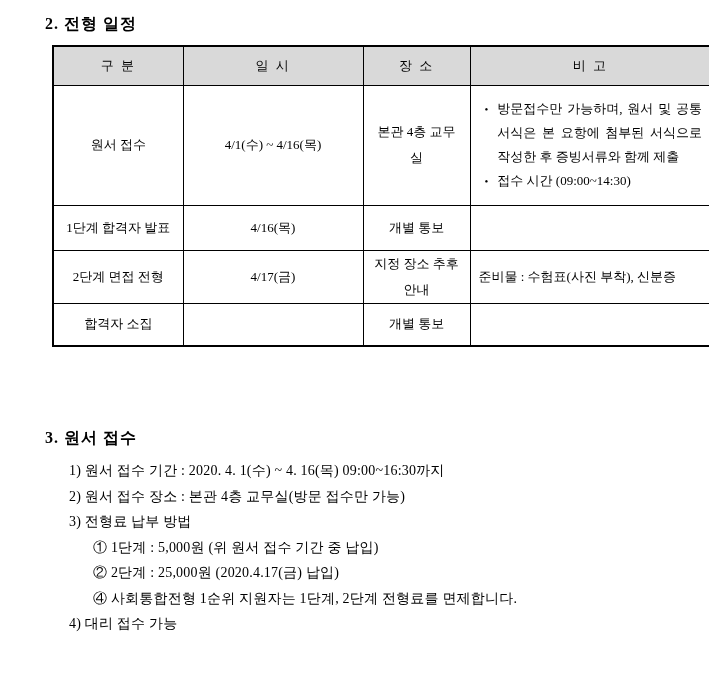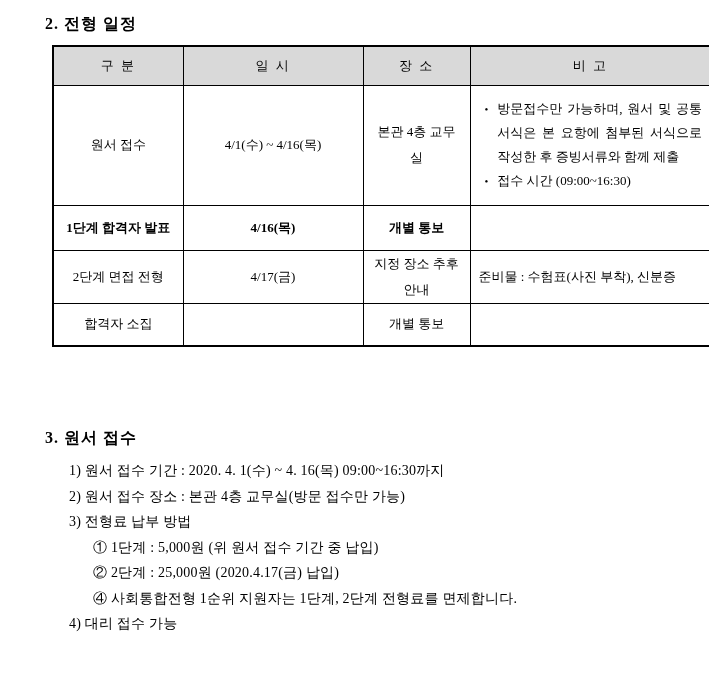--- a/index.html
+++ b/index.html
@@ -43,21 +43,21 @@
   .schedule-table th {
     background: #d9d9d9;
     font-weight: normal;
     height: 39px;
     text-align: center;
     letter-spacing: 2px;
   }
   td.c-center { text-align: center; }
   td.c-note  { text-align: left; padding: 6px 8px; }
   .row-1 td { height: 120px; }
-  .row-2 td { height: 45px; font-weight: bold; }
+  .row-2 td { height: 45px; }
   .row-3 td { height: 51px; }
   .row-4 td { height: 47px; }
   .row-5 td { height: 43px; }
   .place-wrap { line-height: 26px; padding: 0 10px; }
   .bullet-item {
     display: flex;
     align-items: flex-start;
     gap: 9px;
     line-height: 24px;
     text-align: justify;
@@ -115,21 +115,21 @@
         <td class="c-center">
           <div class="place-wrap">본관 4층 교무실</div>
         </td>
         <td class="c-note">
           <div class="bullet-item">
             <span class="bullet">•</span>
             <span>방문접수만 가능하며, 원서 및 공통 서식은 본 요항에 첨부된 서식으로 작성한 후 증빙서류와 함께 제출</span>
           </div>
           <div class="bullet-item">
             <span class="bullet">•</span>
-            <span>접수 시간 (09:00~16:30)</span>
+            <span>접수 시간 (09:00~14:30)</span>
           </div>
         </td>
       </tr>
       <tr class="row-2">
         <td class="c-center">1단계 합격자 발표</td>
         <td class="c-center">4/16(목)</td>
         <td class="c-center">개별 통보</td>
         <td class="c-note"></td>
       </tr>
       <tr class="row-3">

